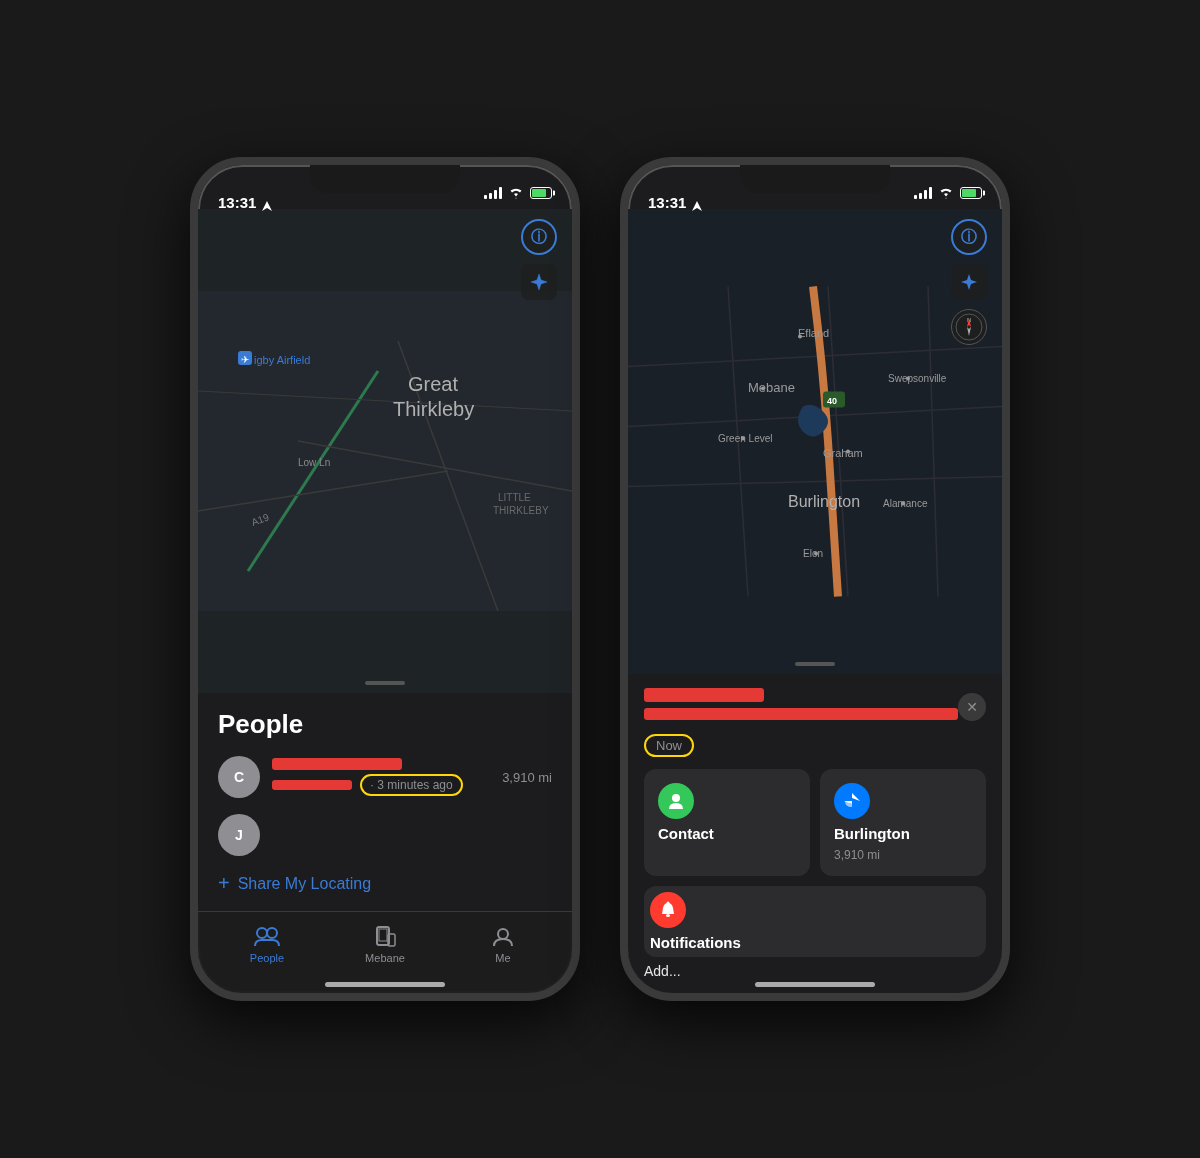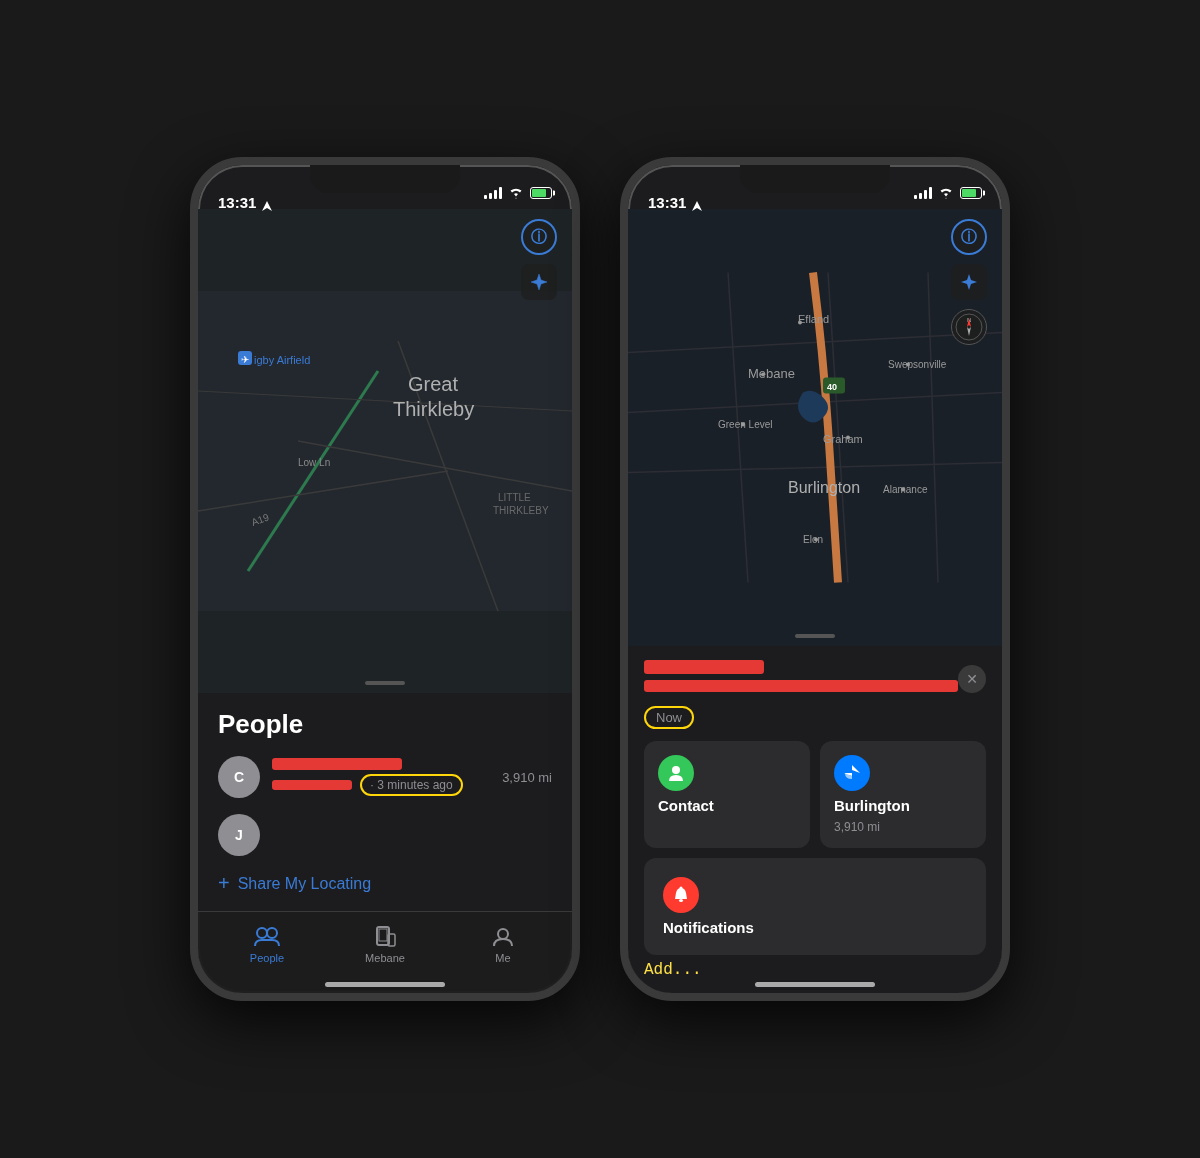--- a/index.html
+++ b/index.html
@@ -425,34 +425,33 @@
     }
 
     .action-subtitle {
       font-size: 12px;
       color: #8e8e93;
     }
 
     .notif-card {
       background: #2c2c2e;
       border-radius: 12px;
-      padding: 19px;
+      padding: 6px;
       display: flex;
       flex-direction: column;
       gap: 6px;
       cursor: pointer;
     }
 
     .add-link {
-      color: #fde047;
-      font-size: 16px;
+      color: #e5e5e5;
+      font-size: 14px;
       cursor: pointer;
       margin-top: 6px;
       display: block;
-      font-family: Liberation Mono, monospace;
     }
 
     
     .map-svg {
       position: absolute;
       top: 0;
       left: 0;
       width: 100%;
       height: 100%;
     }

